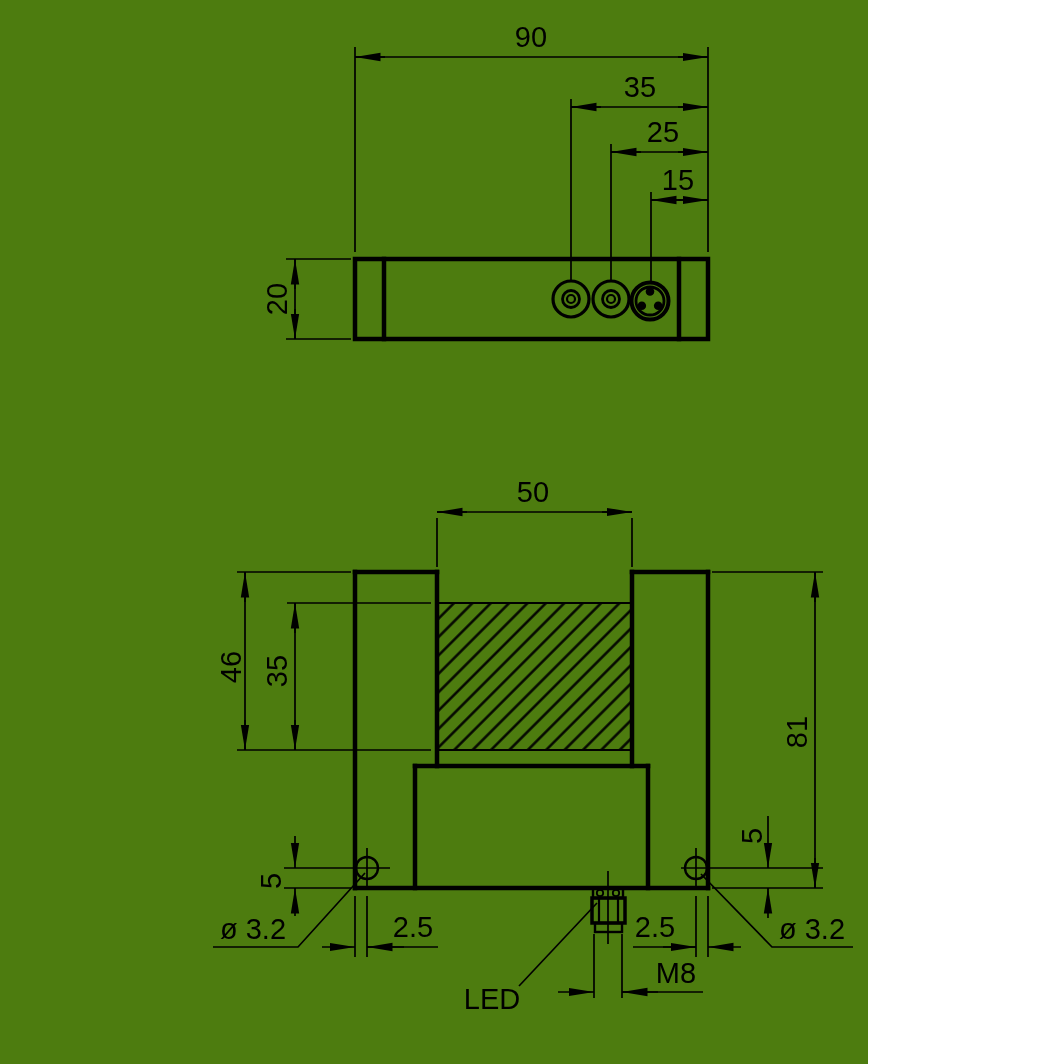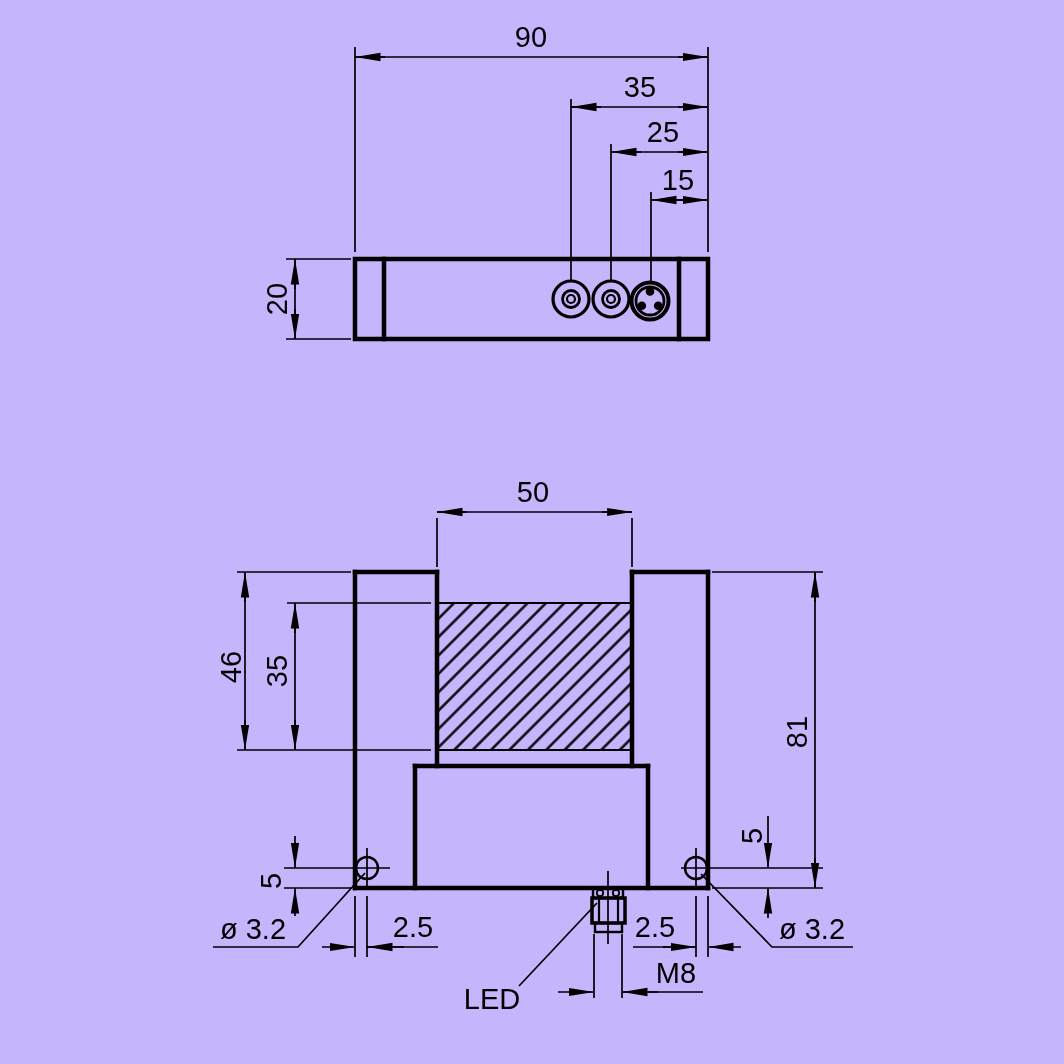--- a/index.html
+++ b/index.html
@@ -2,23 +2,23 @@
 <html><head>
 <meta charset="utf-8">
 <style>
   html, body {
     margin: 0;
     padding: 0;
     background: #ffffff;
   }
   .stage {
     position: relative;
-    width: 1064px;
+    width: 868px;
     height: 1064px;
-    background: #c4b5fd;
+    background: #4d7c0f;
     overflow: hidden;
   }
   svg { display: block; }
   .thick { stroke: #000; stroke-width: 4.5; fill: none; stroke-linecap: square; }
   .thin  { stroke: #000; stroke-width: 1.7; fill: none; stroke-linecap: butt; }
   .t {
     font-family: "Liberation Sans", "DejaVu Sans", sans-serif;
     font-size: 29px;
     fill: #000;
     text-anchor: middle;

